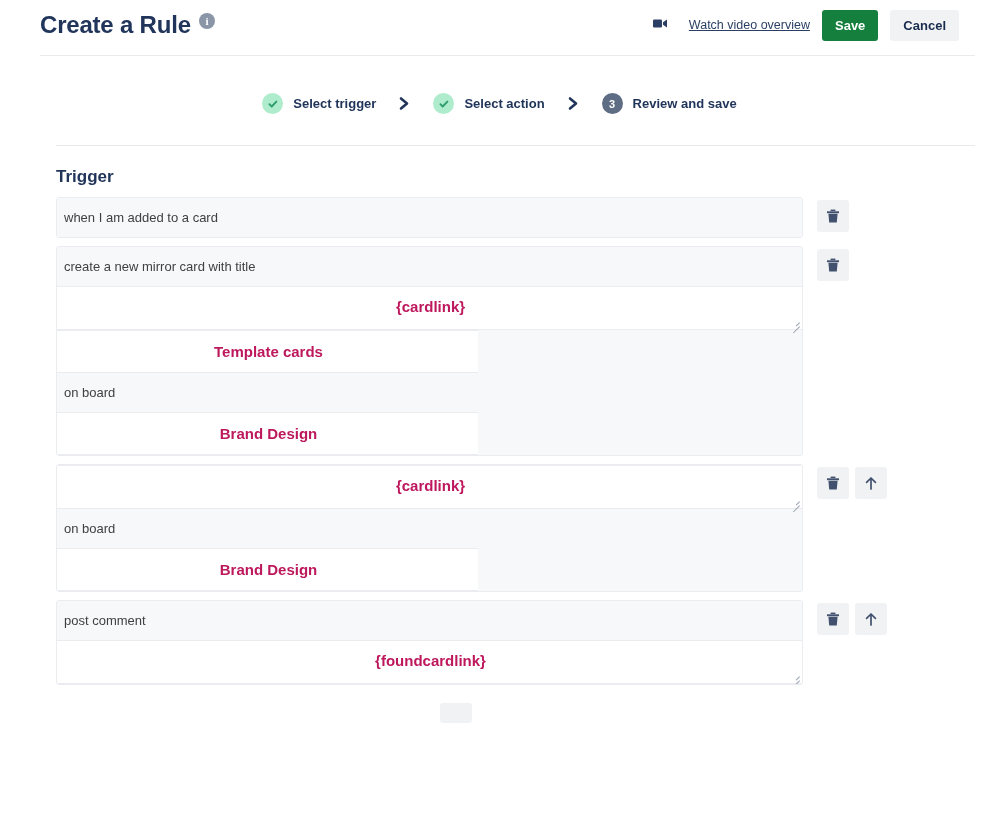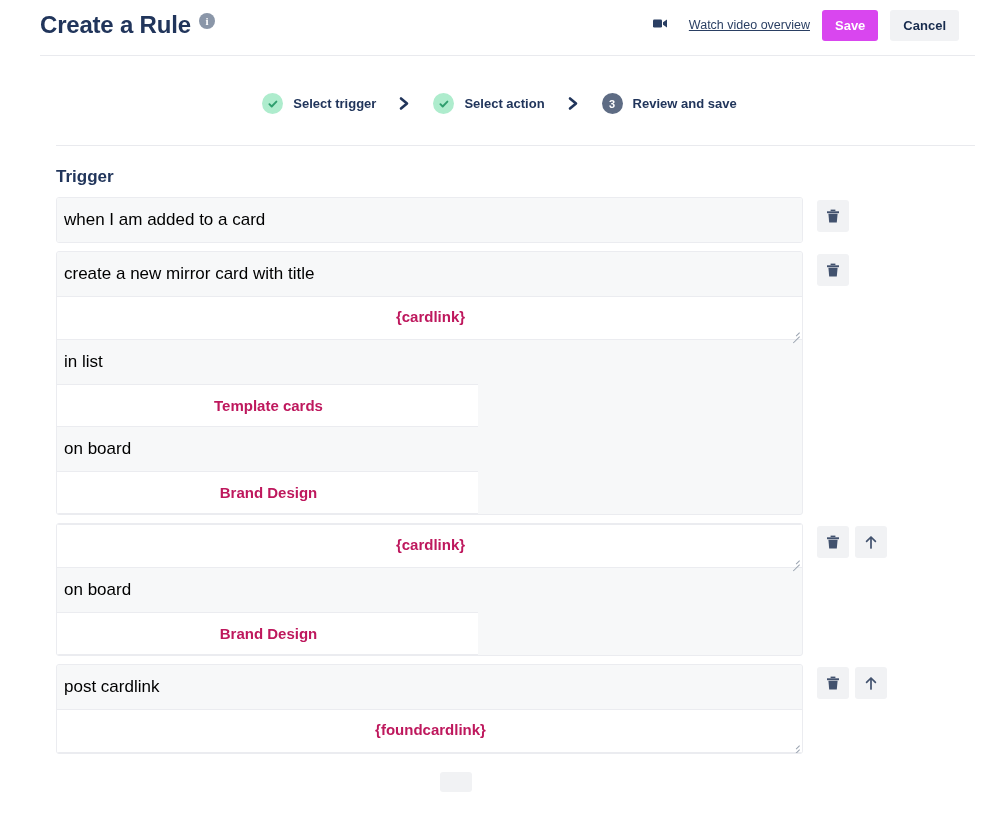--- a/index.html
+++ b/index.html
@@ -65,21 +65,21 @@
   .btn {
     border: none;
     border-radius: 3px;
     font-size: 13px;
     font-weight: bold;
     font-family: "Liberation Sans", sans-serif;
     padding: 9px 13px;
     cursor: pointer;
     line-height: 1;
   }
-  .btn-save { background: #d946ef; color: #ffffff; }
+  .btn-save { background: #15803d; color: #ffffff; }
   .btn-cancel { background: #f1f2f4; color: #172b4d; }
 
   .divider {
     height: 1px;
     background: #e9eaee;
     margin: 5px 24px 0 40px;
   }
 
   
   .stepper {
@@ -138,22 +138,22 @@
     margin-bottom: 8px;
   }
   .block {
     width: 747px;
     background: #f7f8f9;
     border: 1px solid #ebecf0;
     border-radius: 3px;
     overflow: hidden;
   }
   .line-label {
-    font-size: 17px;
-    color: #000000;
+    font-size: 13px;
+    color: #404040;
     padding: 12px 10px 12px 7px;
     background: #f7f8f9;
   }
   .field-white {
     background: #ffffff;
     border-top: 1px solid #ebecf0;
     border-bottom: 1px solid #ebecf0;
     font-size: 15px;
     font-weight: bold;
     color: #be185d;
@@ -306,21 +306,20 @@
   <div class="row">
     <div class="block">
       <div class="line-label">create a new mirror card with title</div>
       <div class="field-white textarea">
         <span>{cardlink}</span>
         <span class="resize-handle">
             <i></i>
             <i></i>
           </span>
       </div>
-      <div class="line-label">in list</div>
       <div class="field-white narrow">Template cards</div>
       <div class="line-label">on board</div>
       <div class="field-white narrow">Brand Design</div>
     </div>
     <div class="iconbtns">
       <button class="iconbtn">
         <svg width="14" height="15" viewBox="0 0 14 15">
           <rect x="4.6" y="0.6" width="4.8" height="1.5" fill="#42526e"></rect>
           <rect x="1" y="2.3" width="12" height="1.9" fill="#42526e"></rect>
           <path d="M2.4 4.8 h9.2 l-0.8 8.6 h-7.6 Z" fill="#42526e"></path>
@@ -352,21 +351,21 @@
       <button class="iconbtn">
         <svg width="14" height="15" viewBox="0 0 14 15">
           <path d="M7 13 V2.2 M2.6 6.4 L7 2 L11.4 6.4" stroke="#42526e" stroke-width="1.7" fill="none" stroke-linecap="round" stroke-linejoin="round"></path>
         </svg>
       </button>
     </div>
   </div>
 
   <div class="row">
     <div class="block">
-      <div class="line-label">post cardlink</div>
+      <div class="line-label">post comment</div>
       <div class="field-white textarea">
         <span>{foundcardlink}</span>
         <span class="resize-handle">
             <i></i>
             <i></i>
           </span>
       </div>
     </div>
     <div class="iconbtns">
       <button class="iconbtn">

